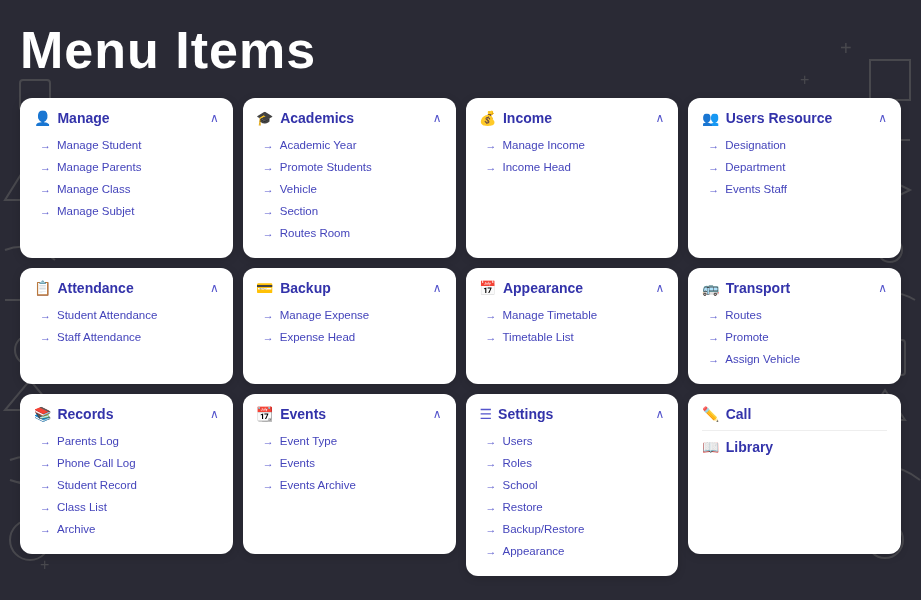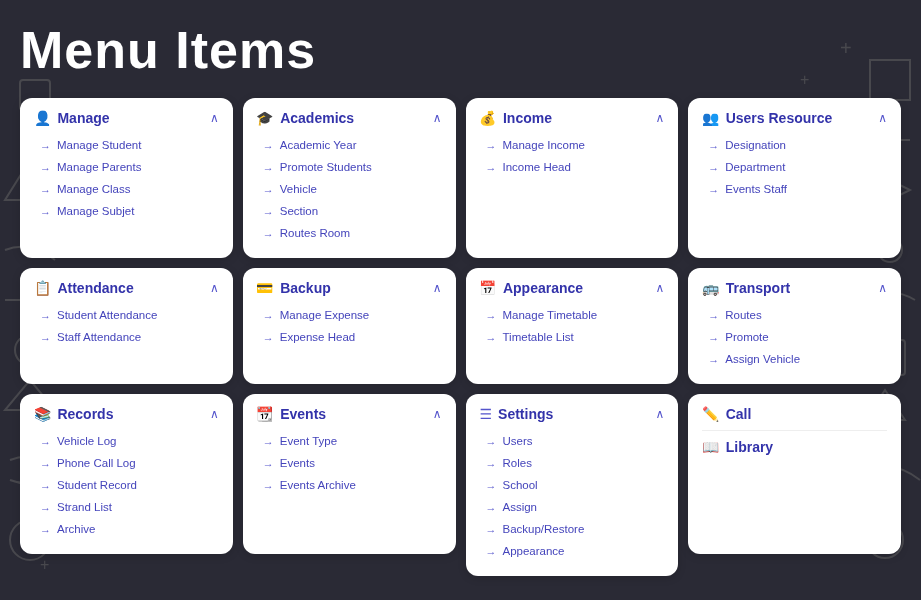--- a/index.html
+++ b/index.html
@@ -307,33 +307,33 @@
     <div class="card col-span-1">
       <div class="card-header">
         <div class="card-header-left">
           <span class="header-icon">📚</span>
           <span class="card-title">Records</span>
         </div>
         <span class="chevron">∧</span>
       </div>
       <div class="menu-item">
         <span class="menu-item-arrow">→</span>
-        <span>Vehicle Log</span>
+        <span>Parents Log</span>
       </div>
       <div class="menu-item">
         <span class="menu-item-arrow">→</span>
         <span>Phone Call Log</span>
       </div>
       <div class="menu-item">
         <span class="menu-item-arrow">→</span>
         <span>Student Record</span>
       </div>
       <div class="menu-item">
         <span class="menu-item-arrow">→</span>
-        <span>Strand List</span>
+        <span>Class List</span>
       </div>
       <div class="menu-item">
         <span class="menu-item-arrow">→</span>
         <span>Archive</span>
       </div>
     </div>
 
     <div class="card col-span-1">
       <div class="card-header">
         <div class="card-header-left">
@@ -371,21 +371,21 @@
       <div class="menu-item">
         <span class="menu-item-arrow">→</span>
         <span>Roles</span>
       </div>
       <div class="menu-item">
         <span class="menu-item-arrow">→</span>
         <span>School</span>
       </div>
       <div class="menu-item">
         <span class="menu-item-arrow">→</span>
-        <span>Assign</span>
+        <span>Restore</span>
       </div>
       <div class="menu-item">
         <span class="menu-item-arrow">→</span>
         <span>Backup/Restore</span>
       </div>
       <div class="menu-item">
         <span class="menu-item-arrow">→</span>
         <span>Appearance</span>
       </div>
     </div>

